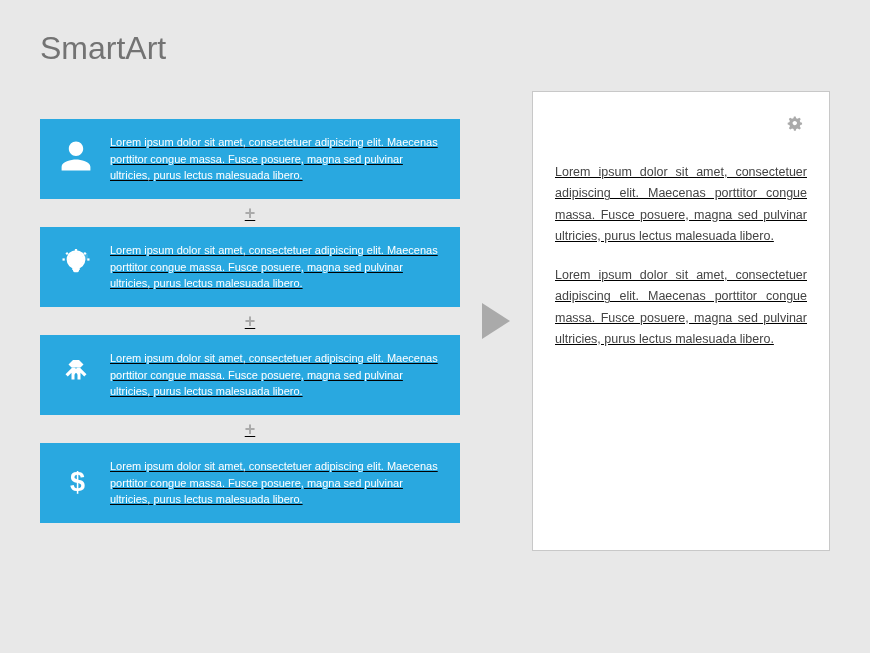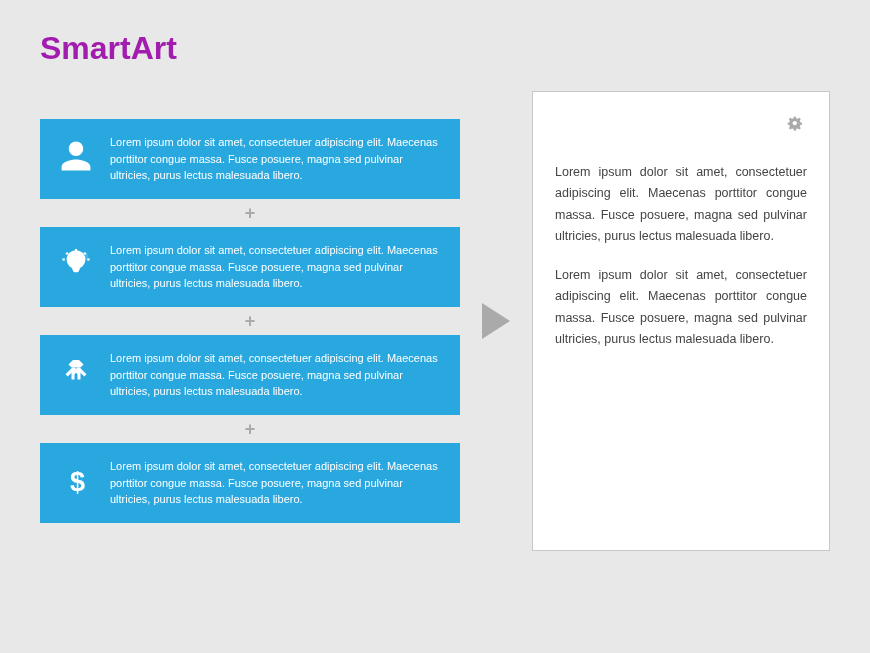--- a/index.html
+++ b/index.html
@@ -12,29 +12,30 @@
     }
     .page {
       width: 870px;
       height: 653px;
       background: #e8e8e8;
       padding: 30px 40px;
       position: relative;
     }
     .title {
       font-size: 32px;
-      font-weight: 700;
-      color: #a21caf;
+      font-weight: 400;
+      color: #737373;
       margin-bottom: 24px;
     }
     .main-layout {
       display: flex;
       flex-direction: row;
       gap: 0;
       align-items: center;
+      text-decoration: underline;
     }
     .left-col {
       display: flex;
       flex-direction: column;
       gap: 0;
       flex: 0 0 auto;
       width: 420px;
     }
     .blue-card {
       background: #29a8e0;

